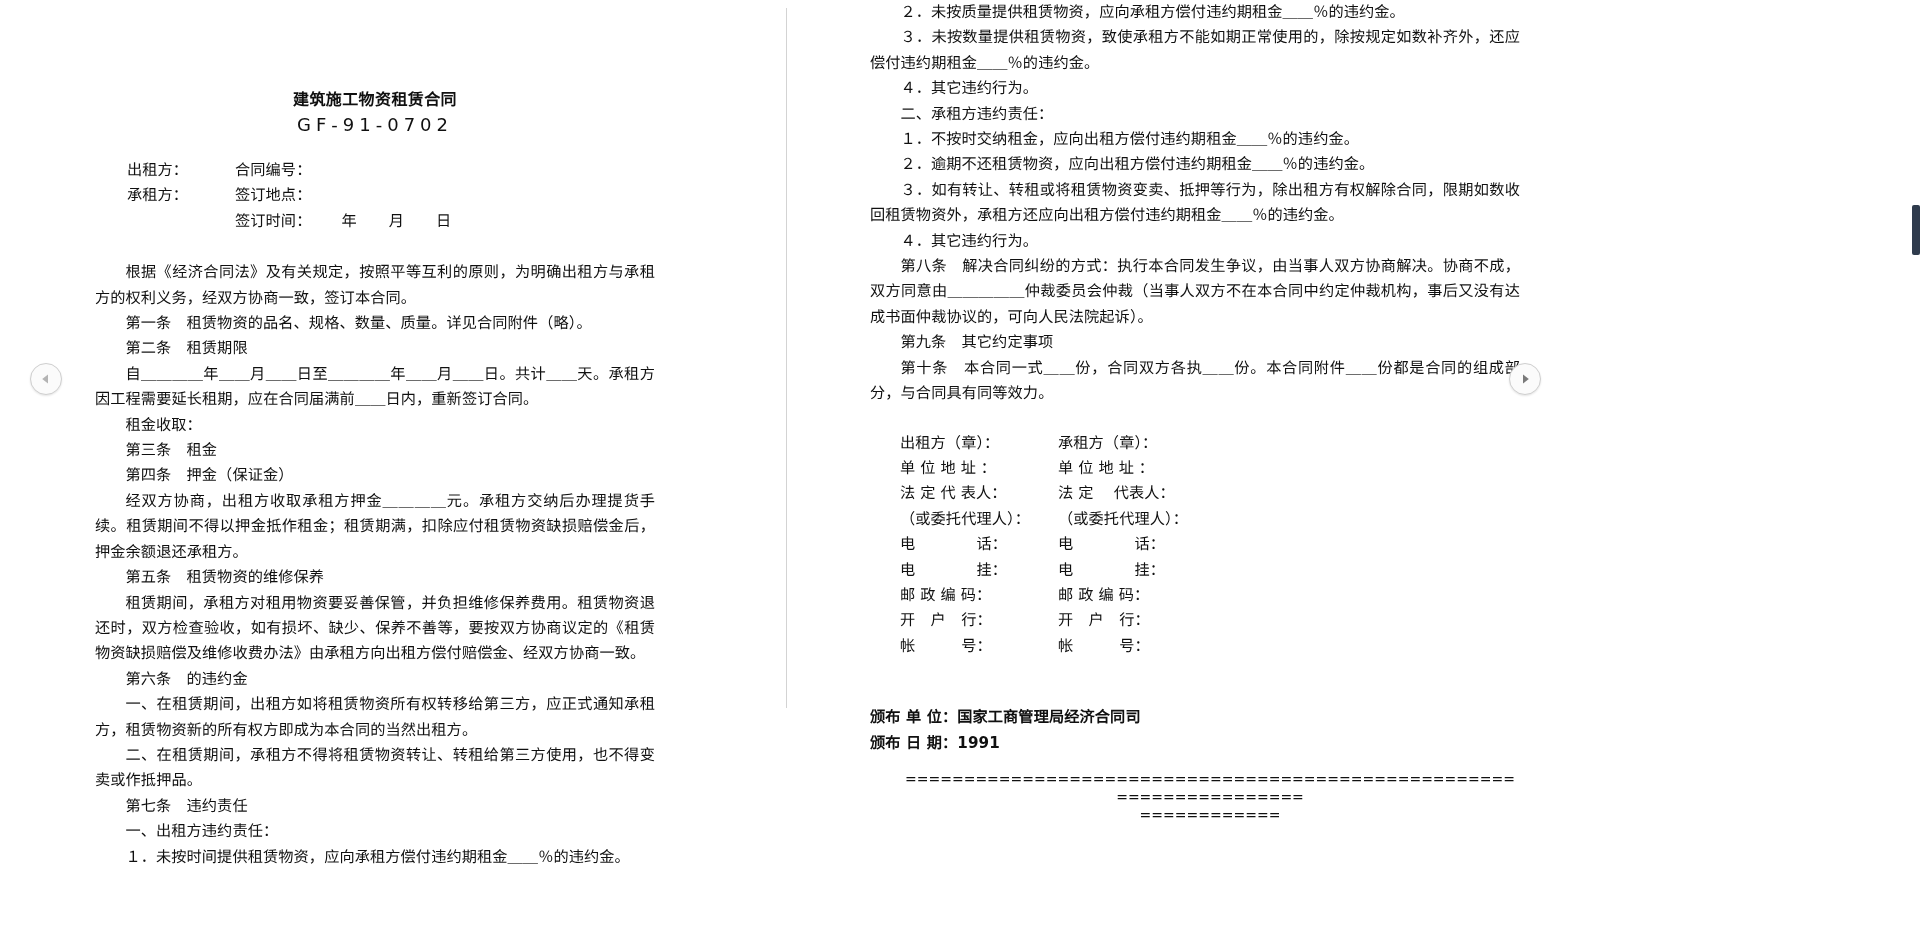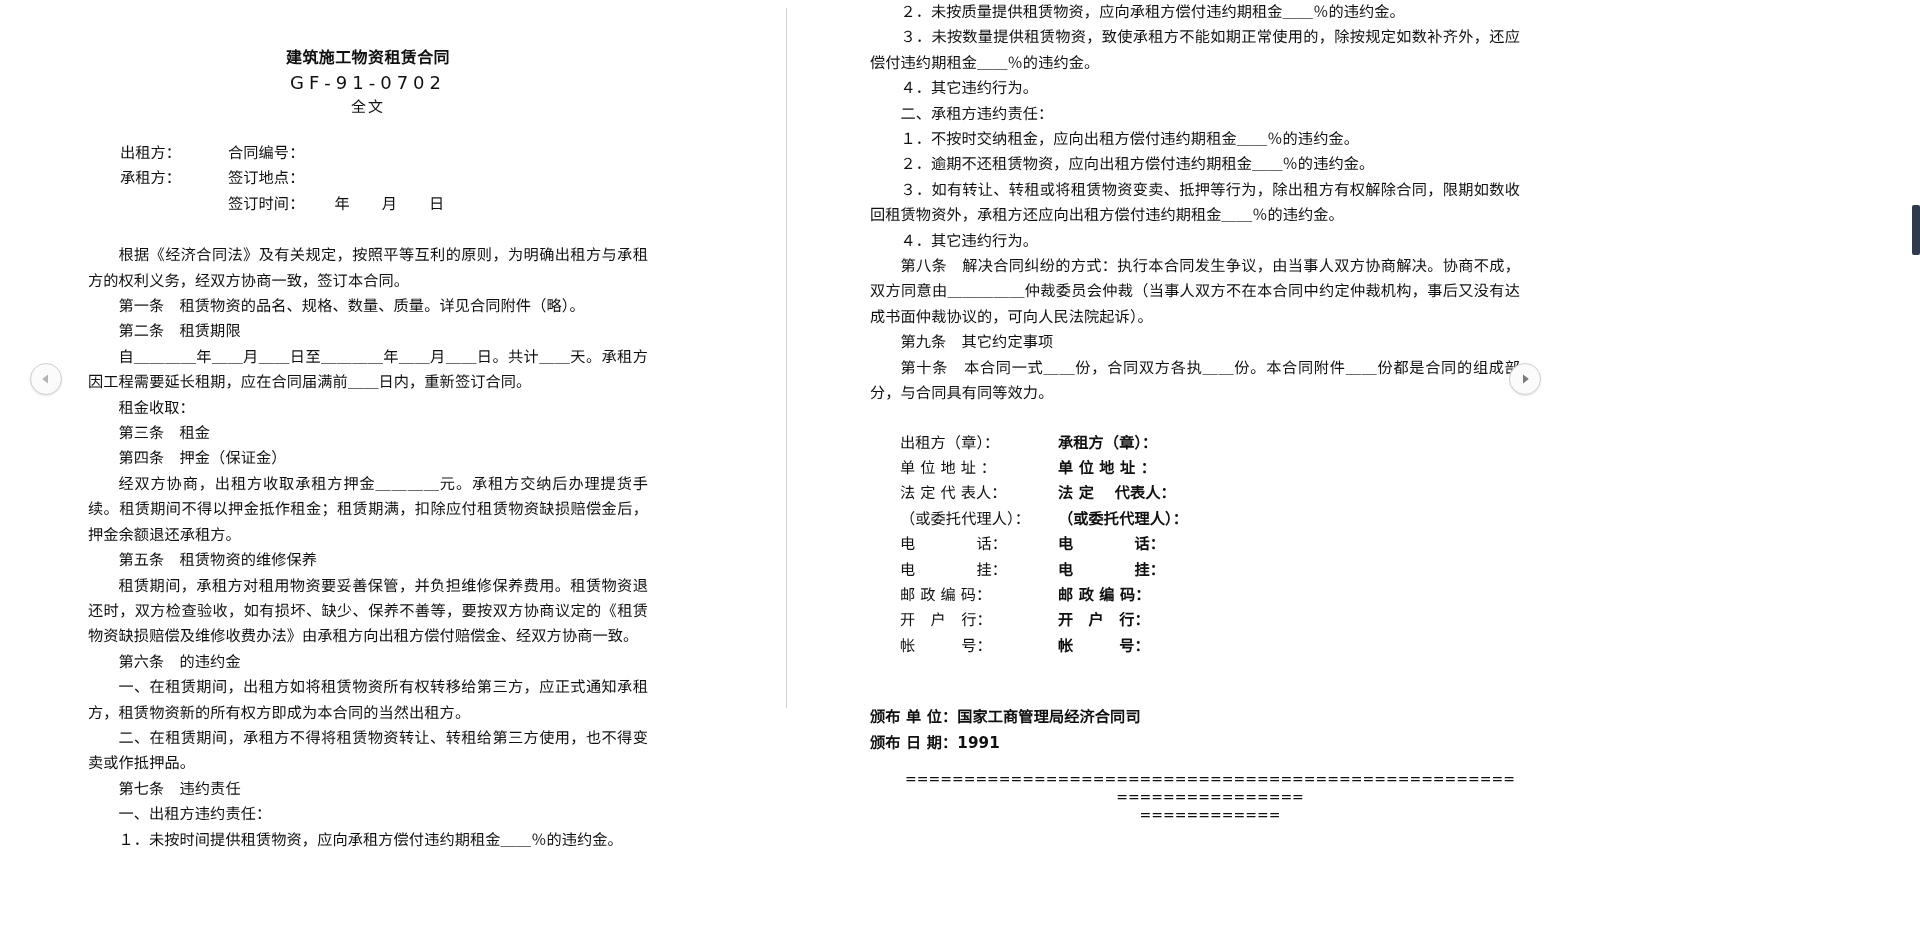--- a/index.html
+++ b/index.html
@@ -44,23 +44,24 @@
   .col {
     position: absolute;
     top: 0;
     font-size: 15.2px;
     line-height: 25.4px;
     color: #101010;
     letter-spacing: 0.1px;
   }
 
   .col-left {
-    left: 88px;
+    left: 95px;
     width: 560px;
     padding-top: 46px;
+    margin-top: 42px;
   }
 
   .col-right {
     left: 870px;
     width: 650px;
   }
 
   
   .col-divider {
     position: absolute;
@@ -141,21 +142,20 @@
     display: flex;
   }
   .sign-cell {
     width: 158px;
     flex: 0 0 158px;
     white-space: pre;
   }
   .sign-cell.second {
     width: auto;
     flex: 0 0 auto;
-    font-weight: bold;
   }
 
   
   .issuer-block {
     margin-top: 46px;
     font-size: 15.2px;
     line-height: 25.4px;
     font-weight: bold;
   }
   .issuer-row {
@@ -219,21 +219,20 @@
   <div class="sheet">
 
     <div class="col-divider"></div>
 
     <div class="columns">
 
       <div class="col col-left">
 
         <div class="doc-title">建筑施工物资租赁合同</div>
         <div class="doc-code">GF-91-0702</div>
-        <div class="doc-scope">全文</div>
 
         <div class="party-head">
           <div class="party-row">
             <span class="party-label">出租方：</span>
             <span class="party-value">合同编号：</span>
           </div>
           <div class="party-row">
             <span class="party-label">承租方：</span>
             <span class="party-value">签订地点：</span>
           </div>

